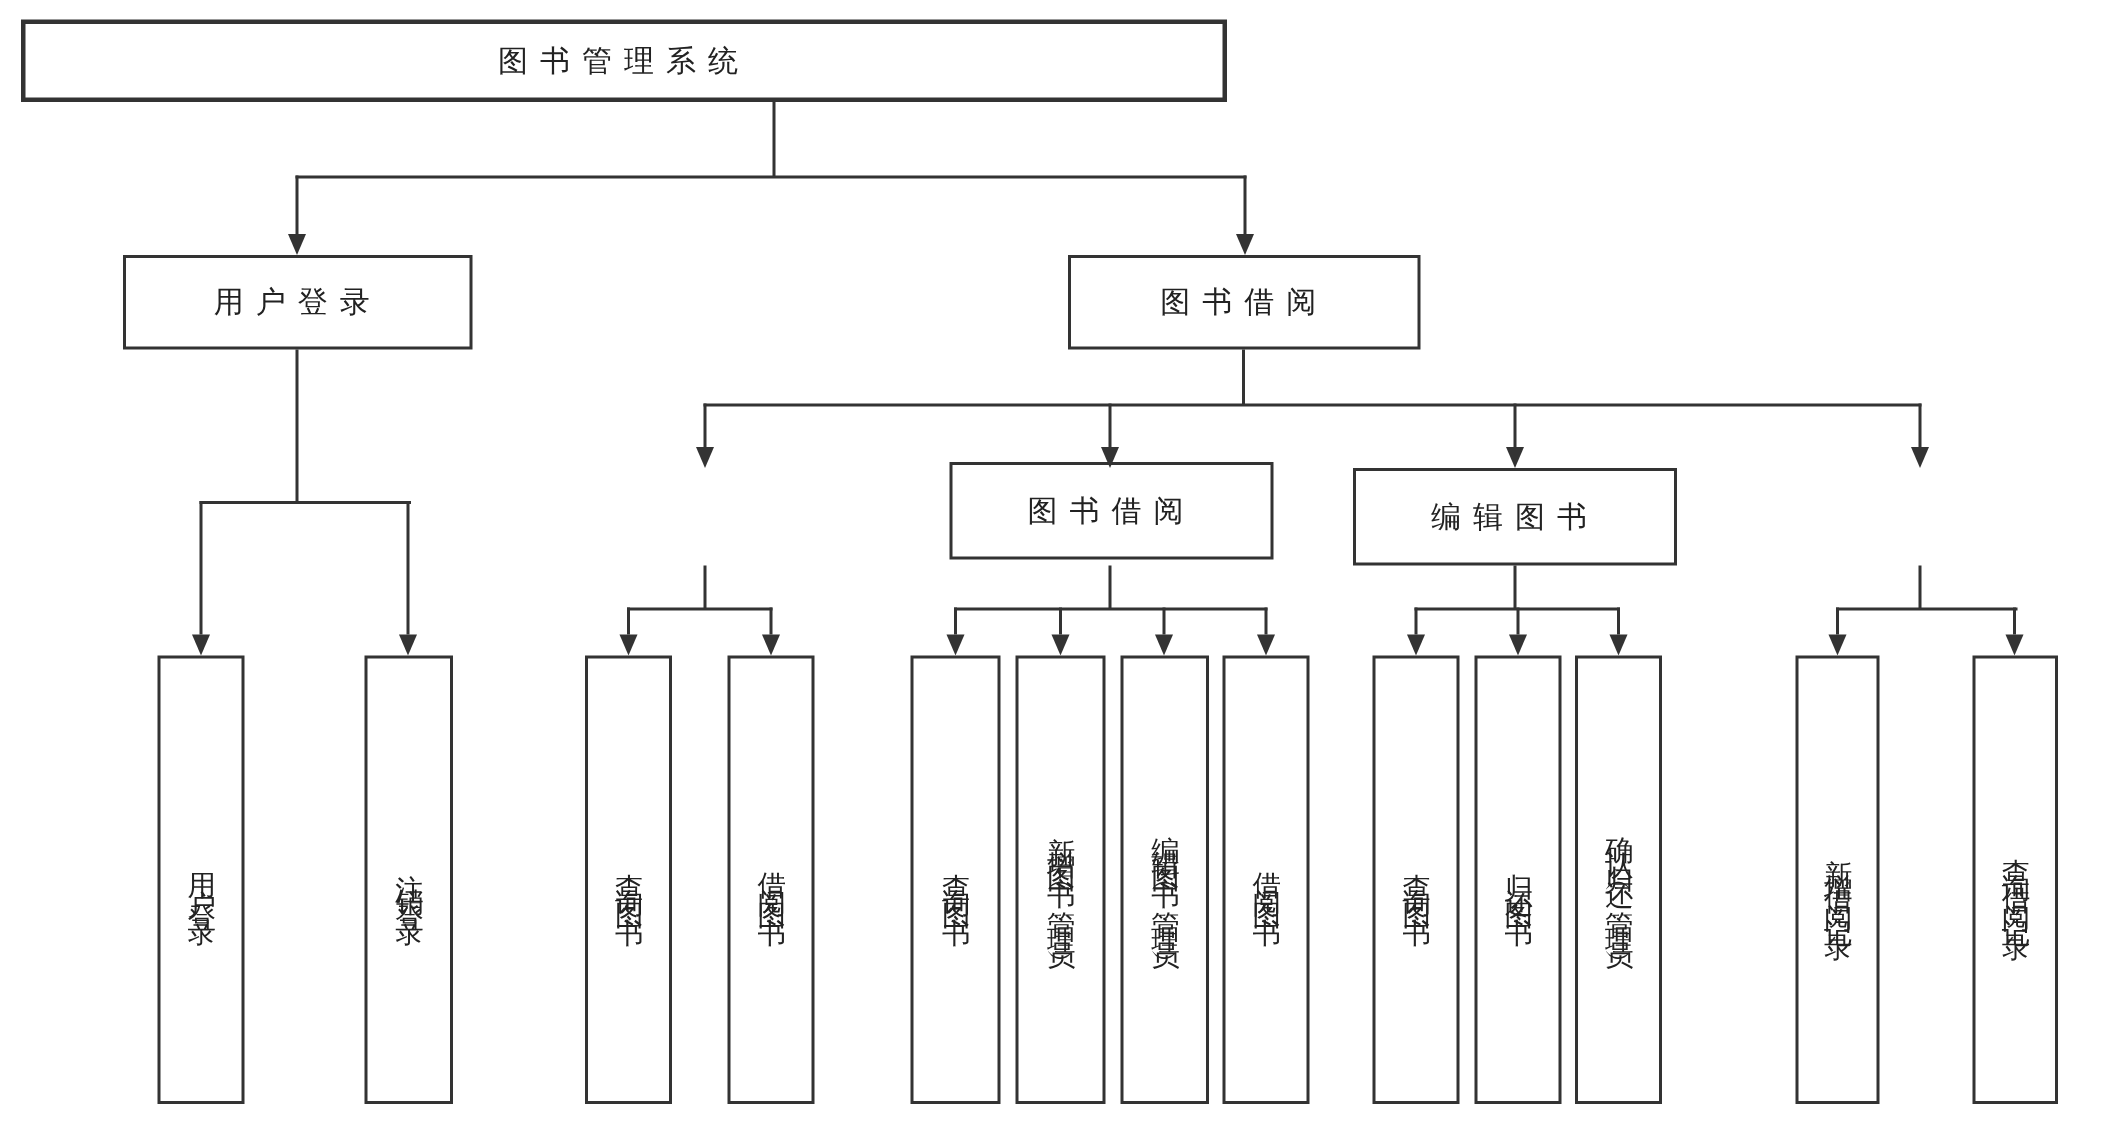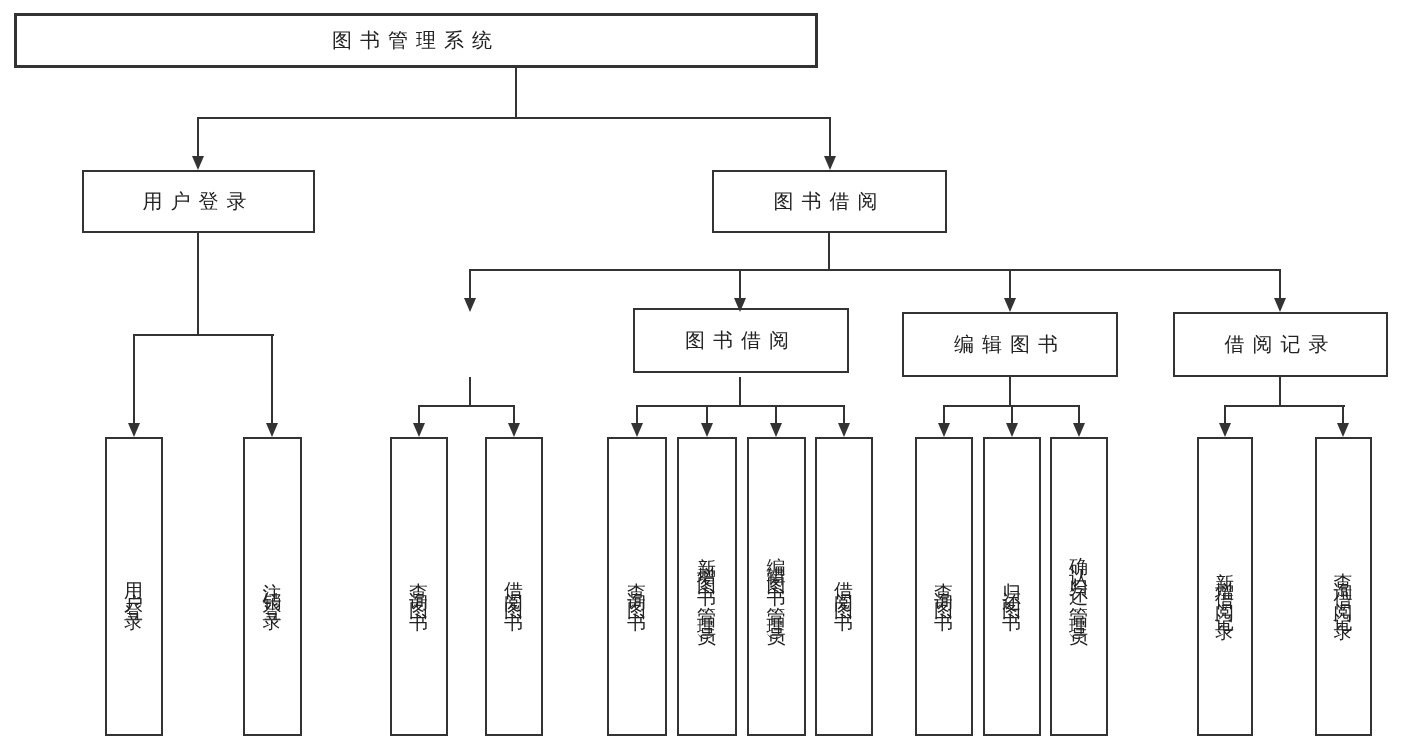--- a/index.html
+++ b/index.html
@@ -35,21 +35,20 @@
 
 <div class="stage">
 
   <div class="box root" style="left:14px; top:13px; width:804px; height:55px;">图书管理系统</div>
 
   <div class="box" style="left:82px; top:170px; width:233px; height:63px;">用户登录</div>
   <div class="box" style="left:712px; top:170px; width:235px; height:63px;">图书借阅</div>
 
   <div class="box" style="left:633px; top:308px; width:216px; height:65px;">图书借阅</div>
   <div class="box" style="left:902px; top:312px; width:216px; height:65px;">编辑图书</div>
-  <div class="box" style="left:1173px; top:312px; width:215px; height:65px;">借阅记录</div>
 
   <div class="box vbox" style="left:105px; top:437px; width:58px; height:299px;">用户登录</div>
   <div class="box vbox" style="left:243px; top:437px; width:59px; height:299px;">注销登录</div>
 
   <div class="box vbox" style="left:390px; top:437px; width:58px; height:299px;">查询图书</div>
   <div class="box vbox" style="left:485px; top:437px; width:58px; height:299px;">借阅图书</div>
 
   <div class="box vbox" style="left:607px; top:437px; width:60px; height:299px;">查询图书</div>
   <div class="box vbox" style="left:677px; top:437px; width:60px; height:299px;">新增图书（管理员）</div>
   <div class="box vbox" style="left:747px; top:437px; width:59px; height:299px;">编辑图书（管理员）</div>

